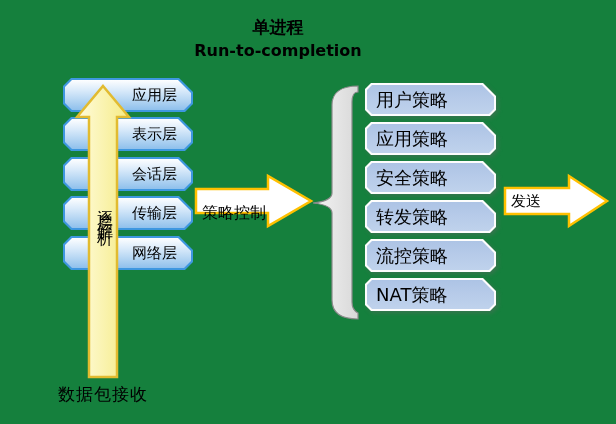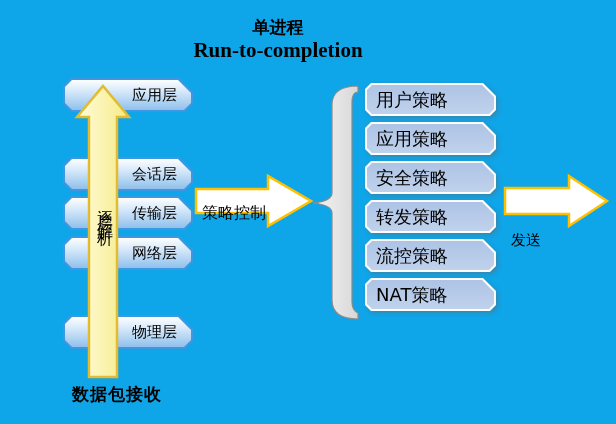--- a/index.html
+++ b/index.html
@@ -1,22 +1,22 @@
 <!DOCTYPE html>
 <html><head>
 <meta charset="utf-8">
 <style>
   html,body{margin:0;padding:0;background:#fff;}
-  .canvas{position:relative;width:616px;height:424px;background:#0ea5e9;overflow:hidden;
+  .canvas{position:relative;width:616px;height:424px;background:#15803d;overflow:hidden;
           font-family:"DejaVu Sans","Liberation Sans",sans-serif;color:#000;}
 
   
   .title-wrap{position:absolute;left:158px;top:16px;width:240px;text-align:center;}
   .title-line1{font-size:17px;font-weight:bold;line-height:23px;}
-  .title-line2{font-size:21px;font-weight:bold;line-height:23px;font-family:Liberation Serif, serif;}
+  .title-line2{font-size:16px;font-weight:bold;line-height:23px;}
 
   
   .snip-outer{position:absolute;inset:0;
     clip-path:polygon(0 8px,8px 0,calc(100% - 14px) 0,100% 14px,
                       100% calc(100% - 8px),calc(100% - 8px) 100%,8px 100%,0 calc(100% - 8px));}
   .snip-inner{position:absolute;inset:2px;
     clip-path:polygon(0 7px,7px 0,calc(100% - 13px) 0,100% 13px,
                       100% calc(100% - 7px),calc(100% - 7px) 100%,7px 100%,0 calc(100% - 7px));}
 
   
@@ -24,28 +24,28 @@
   .layer-box .snip-outer{background:#3e97e0;}
   .layer-box .snip-inner{background:linear-gradient(180deg,#fdfeff 0%,#d9eafa 35%,#b2d4f2 70%,#8fc0ec 100%);}
   .layer-label{position:absolute;right:16px;top:50%;transform:translateY(-50%);
                font-size:15px;white-space:nowrap;z-index:3;}
 
   
   .up-arrow{position:absolute;left:68px;top:84px;width:70px;height:296px;z-index:2;}
   .up-arrow-label{position:absolute;left:94px;top:197px;z-index:3;
                   writing-mode:vertical-rl;text-orientation:upright;
                   font-size:16px;letter-spacing:7px;white-space:nowrap;}
-  .bottom-label{position:absolute;left:72px;top:383px;font-size:17px;font-weight:bold;
+  .bottom-label{position:absolute;left:58px;top:383px;font-size:17px;font-weight:normal;
                 letter-spacing:1px;white-space:nowrap;}
 
   
   .policy-arrow{position:absolute;left:194px;top:173px;width:120px;height:56px;z-index:2;}
   .policy-arrow-label{position:absolute;left:8px;top:19px;font-size:16px;white-space:nowrap;margin-top:11px;}
   .send-arrow{position:absolute;left:501px;top:173px;width:110px;height:56px;z-index:2;}
-  .send-arrow-label{position:absolute;left:10px;top:19px;font-size:15px;white-space:nowrap;margin-top:39px;}
+  .send-arrow-label{position:absolute;left:10px;top:19px;font-size:15px;white-space:nowrap;}
 
   
   .brace{position:absolute;left:308px;top:82px;width:52px;height:240px;z-index:1;}
 
   
   .policy-box{position:absolute;left:365px;width:131px;height:33px;z-index:1;}
   .policy-box .snip-outer{background:#fdfdfd;
      clip-path:polygon(0 6px,6px 0,calc(100% - 13px) 0,100% 13px,
                        100% calc(100% - 6px),calc(100% - 6px) 100%,6px 100%,0 calc(100% - 6px));}
   .policy-box{filter:drop-shadow(2px 2px 2px rgba(100,100,100,0.45));}
@@ -63,39 +63,39 @@
   <div class="title-wrap">
     <div class="title-line1">单进程</div>
     <div class="title-line2">Run-to-completion</div>
   </div>
 
   <div class="layer-box" style="top:78px">
     <div class="snip-outer"></div>
     <div class="snip-inner"></div>
     <span class="layer-label">应用层</span>
   </div>
+  <div class="layer-box" style="top:117px">
+    <div class="snip-outer"></div>
+    <div class="snip-inner"></div>
+    <span class="layer-label">表示层</span>
+  </div>
   <div class="layer-box" style="top:157px">
     <div class="snip-outer"></div>
     <div class="snip-inner"></div>
     <span class="layer-label">会话层</span>
   </div>
   <div class="layer-box" style="top:196px">
     <div class="snip-outer"></div>
     <div class="snip-inner"></div>
     <span class="layer-label">传输层</span>
   </div>
   <div class="layer-box" style="top:236px">
     <div class="snip-outer"></div>
     <div class="snip-inner"></div>
     <span class="layer-label">网络层</span>
-  </div>
-  <div class="layer-box" style="top:315px">
-    <div class="snip-outer"></div>
-    <div class="snip-inner"></div>
-    <span class="layer-label">物理层</span>
   </div>
 
   <div class="up-arrow">
     <svg width="70" height="296" viewBox="0 0 70 296" xmlns="http://www.w3.org/2000/svg">
       <defs>
         <linearGradient id="upGrad" x1="0" y1="0" x2="1" y2="0">
           <stop offset="0" stop-color="#fffcdc"></stop>
           <stop offset="1" stop-color="#f5eb85"></stop>
         </linearGradient>
       </defs>

